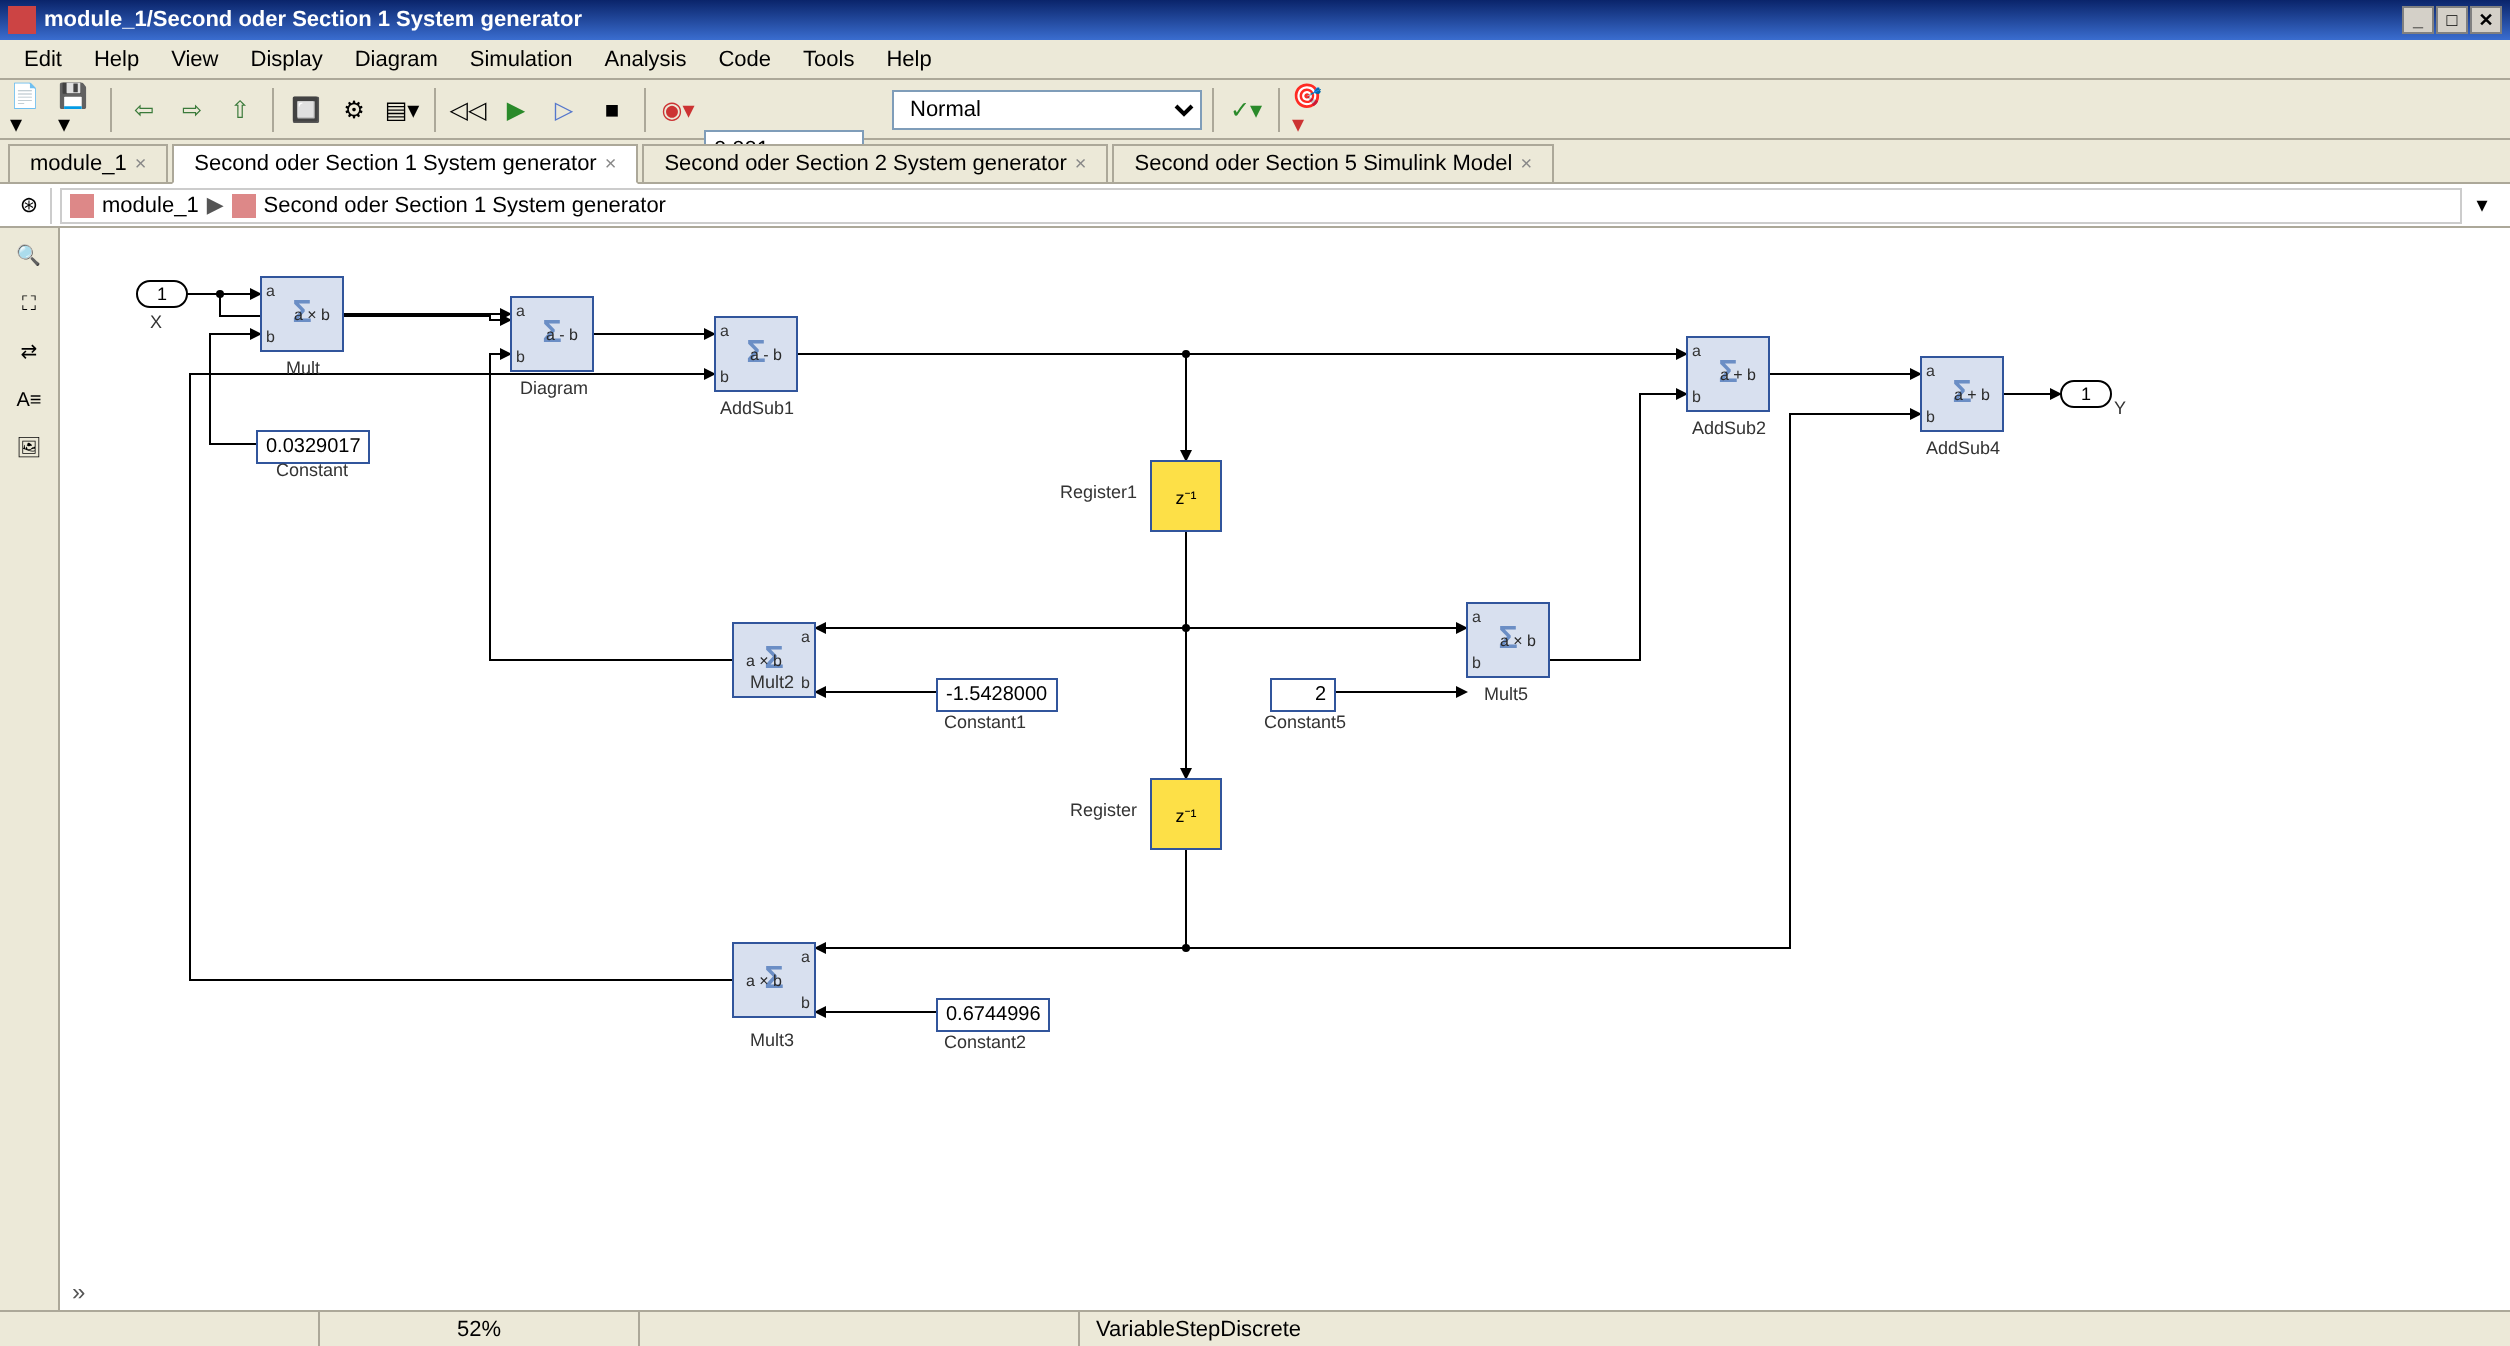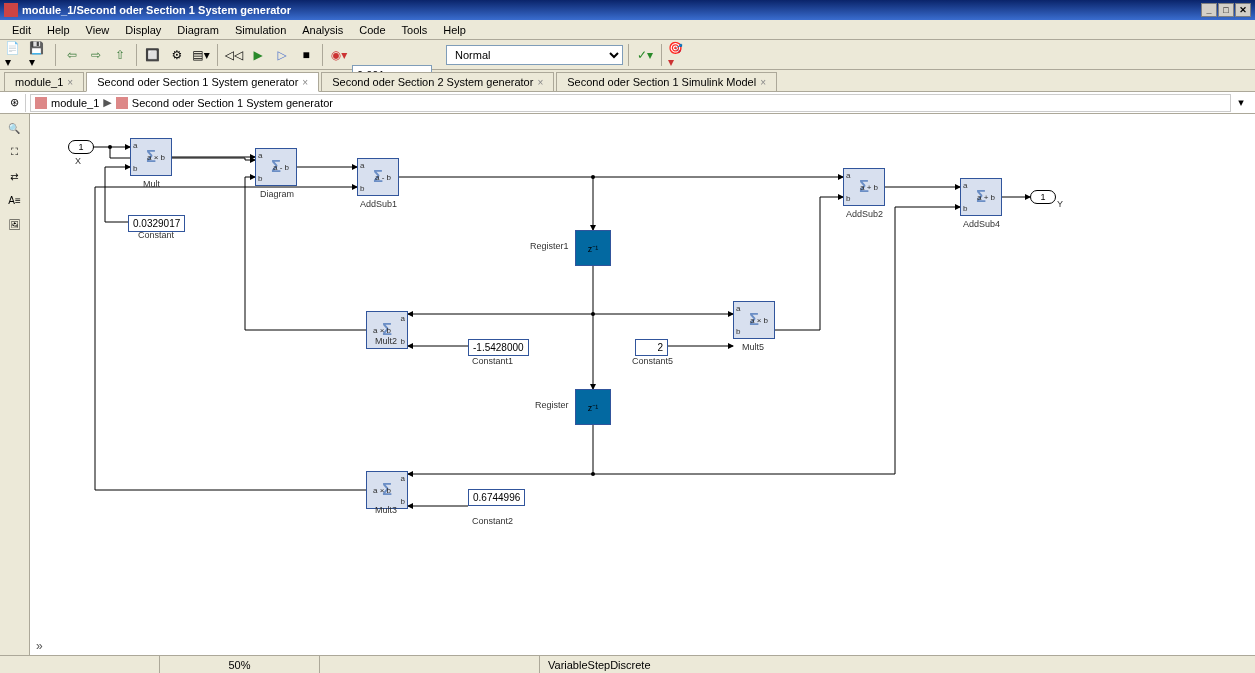--- a/index.html
+++ b/index.html
@@ -14,21 +14,21 @@
 
 
 .menubar { background: #ece9d8; height: 20px; display: flex; align-items: center; padding: 0 4px; border-bottom: 1px solid #aca899; }
 .menubar span { padding: 2px 8px; cursor: pointer; }
 
 
 .toolbar { background: #ece9d8; height: 30px; display: flex; align-items: center; padding: 2px 4px; border-bottom: 1px solid #aca899; gap: 2px; }
 .tbtn { width: 22px; height: 22px; border: 1px solid transparent; display: flex; align-items: center; justify-content: center; cursor: pointer; font-size: 12px; }
 .tsep { width: 1px; height: 22px; background: #aca899; margin: 0 3px; }
 .tinput { height: 20px; border: 1px solid #7f9db9; padding: 0 4px; font-size: 11px; background: white; }
-.tselect { height: 20px; border: 1px solid #7f9db9; padding: 0 4px; font-size: 11px; background: white; width: 177px; }
+.tselect { height: 20px; border: 1px solid #7f9db9; padding: 0 4px; font-size: 11px; background: white; width: 155px; }
 
 
 .tabbar { background: #ece9d8; height: 22px; display: flex; align-items: flex-end; border-bottom: 1px solid #aca899; padding-left: 4px; }
 .tab { padding: 3px 10px; background: #ece9d8; border: 1px solid #aca899; border-bottom: none; margin-right: 2px; cursor: pointer; font-size: 11px; display: flex; align-items: center; gap: 4px; }
 .tab.active { background: white; border-bottom: 1px solid white; margin-bottom: -1px; }
 .tab .close { color: #888; font-size: 10px; }
 
 
 .breadcrumb-bar { background: white; height: 22px; display: flex; align-items: center; border-bottom: 1px solid #aca899; padding: 0 4px; }
 .bc-nav { width: 22px; height: 18px; display: flex; align-items: center; justify-content: center; cursor: pointer; border-right: 1px solid #ccc; }
@@ -41,21 +41,21 @@
 .sidebar { width: 30px; background: #ece9d8; border-right: 1px solid #aca899; display: flex; flex-direction: column; align-items: center; padding-top: 4px; gap: 4px; }
 .sidebar .tbtn { width: 20px; height: 20px; font-size: 10px; }
 .canvas-wrap { flex: 1; position: relative; overflow: hidden; background: white; }
 .canvas { position: absolute; inset: 0; }
 
 
 .block { position: absolute; background: #d8e0ef; border: 1px solid #31559c; display: flex; align-items: center; justify-content: center; font-size: 9px; color: #2a2a2a; }
 .block-label { position: absolute; font-size: 9px; color: #333; white-space: nowrap; }
 .port-block { position: absolute; width: 26px; height: 14px; background: white; border: 1px solid #000; border-radius: 7px; display: flex; align-items: center; justify-content: center; font-size: 9px; }
 .const-block { position: absolute; background: white; border: 1px solid #31559c; padding: 2px 4px; font-size: 10px; }
-.reg-block { position: absolute; background: #0369a1; border: 1px solid #31559c; display: flex; align-items: center; justify-content: center; font-size: 9px; }
+.reg-block { position: absolute; background: #fde047; border: 1px solid #31559c; display: flex; align-items: center; justify-content: center; font-size: 9px; }
 
 
 .sigma { font-size: 16px; color: #6b8ec5; font-weight: bold; position: absolute; z-index: 0; }
 
 
 svg.wires { position: absolute; inset: 0; width: 100%; height: 100%; pointer-events: none; }
 svg.wires line, svg.wires polyline { stroke: #000; stroke-width: 1; fill: none; }
 svg.wires polygon { fill: #000; }
 
 
@@ -129,21 +129,21 @@
   </div>
   <div class="tab active">
     <span>Second oder Section 1 System generator</span>
     <span class="close">×</span>
   </div>
   <div class="tab">
     <span>Second oder Section 2 System generator</span>
     <span class="close">×</span>
   </div>
   <div class="tab">
-    <span>Second oder Section 1 Simulink Model</span>
+    <span>Second oder Section 5 Simulink Model</span>
     <span class="close">×</span>
   </div>
 </div>
 
 <div class="breadcrumb-bar">
   <div class="bc-nav">⊛</div>
   <div class="breadcrumb">
     <span class="bc-icon"></span>
     <span>module_1</span>
     <span class="bc-arrow">▶</span>
@@ -310,30 +310,30 @@
         <span>z⁻¹</span>
       </div>
       <div class="block-label" style="left:505px;top:286px">Register</div>
 
       <div class="block" style="left:336px;top:357px;width:42px;height:38px">
         <span class="port-text" style="right:2px;top:2px">a</span>
         <span class="port-text" style="right:2px;bottom:2px">b</span>
         <span class="sigma">Σ</span>
         <span style="position:relative;z-index:1;font-size:8px;margin-right:10px">a × b</span>
       </div>
-      <div class="block-label" style="left:345px;top:391px">Mult3</div>
-
-      <div class="const-block" style="left:438px;top:375px">
+      <div class="block-label" style="left:345px;top:401px">Mult3</div>
+
+      <div class="const-block" style="left:438px;top:385px">
         <span>0.6744996</span>
       </div>
       <div class="block-label" style="left:442px;top:402px">Constant2</div>
 
     </div>
     <div class="expand-btn">»</div>
   </div>
 </div>
 
 <div class="statusbar">
   <div class="cell" style="width:160px"></div>
-  <div class="cell" style="width:160px;justify-content:center">50%</div>
+  <div class="cell" style="width:160px;justify-content:center">52%</div>
   <div class="cell" style="width:220px"></div>
   <div class="cell" style="width:130px;border-right:none">VariableStepDiscrete</div>
 </div>
 
 </body></html>

